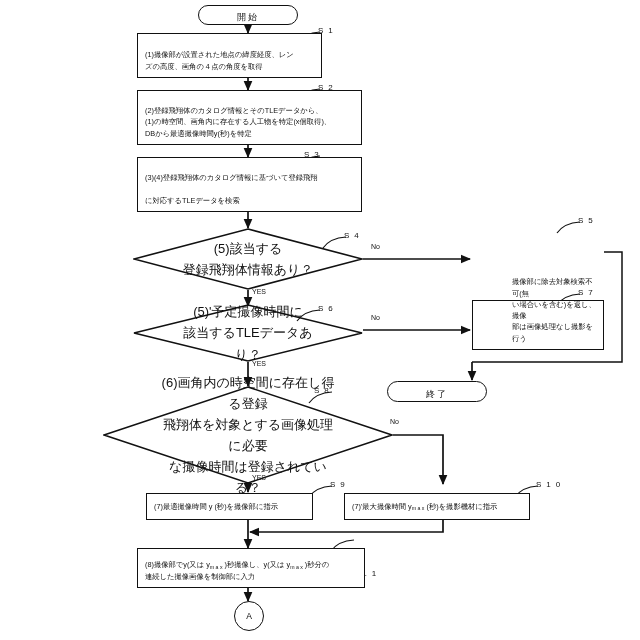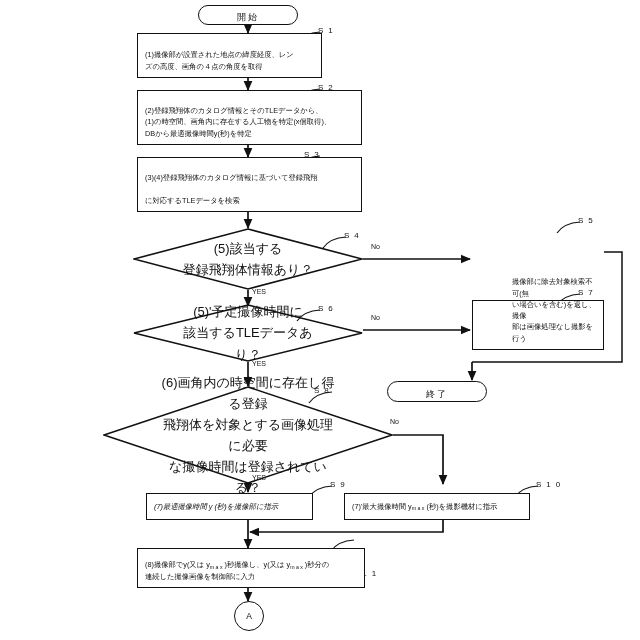--- a/index.html
+++ b/index.html
@@ -221,21 +221,21 @@
   <svg style="position:absolute;left:308px;top:390px;" width="26" height="14">
     <path d="M1,13 Q8,3 24,2" stroke="#111" stroke-width="1.2" fill="none"></path>
   </svg>
   <div class="branchlbl" style="left:390px;top:418px;">No</div>
   <div class="branchlbl" style="left:252px;top:474px;">YES</div>
 
   <div class="steplbl" style="left:330px;top:480px;">S 9</div>
   <svg style="position:absolute;left:308px;top:484px;" width="26" height="14">
     <path d="M1,13 Q8,3 24,2" stroke="#111" stroke-width="1.2" fill="none"></path>
   </svg>
-  <div class="node proc" style="left:146px;top:493px;width:167px;height:27px;align-items:center;font-style:italic;">
+  <div class="node proc" style="left:146px;top:493px;width:167px;height:27px;align-items:center;">
     <span class="txt">(7)最適撮像時間 y (秒)を撮像部に指示</span>
   </div>
 
   <div class="steplbl" style="left:536px;top:480px;">S 1 0</div>
   <svg style="position:absolute;left:514px;top:484px;" width="26" height="14">
     <path d="M1,13 Q8,3 24,2" stroke="#111" stroke-width="1.2" fill="none"></path>
   </svg>
   <div class="node proc" style="left:344px;top:493px;width:186px;height:27px;align-items:center;">
     <span class="txt">(7)'最大撮像時間 y<sub>m a x</sub> (秒)を撮影機材に指示</span>
   </div>

